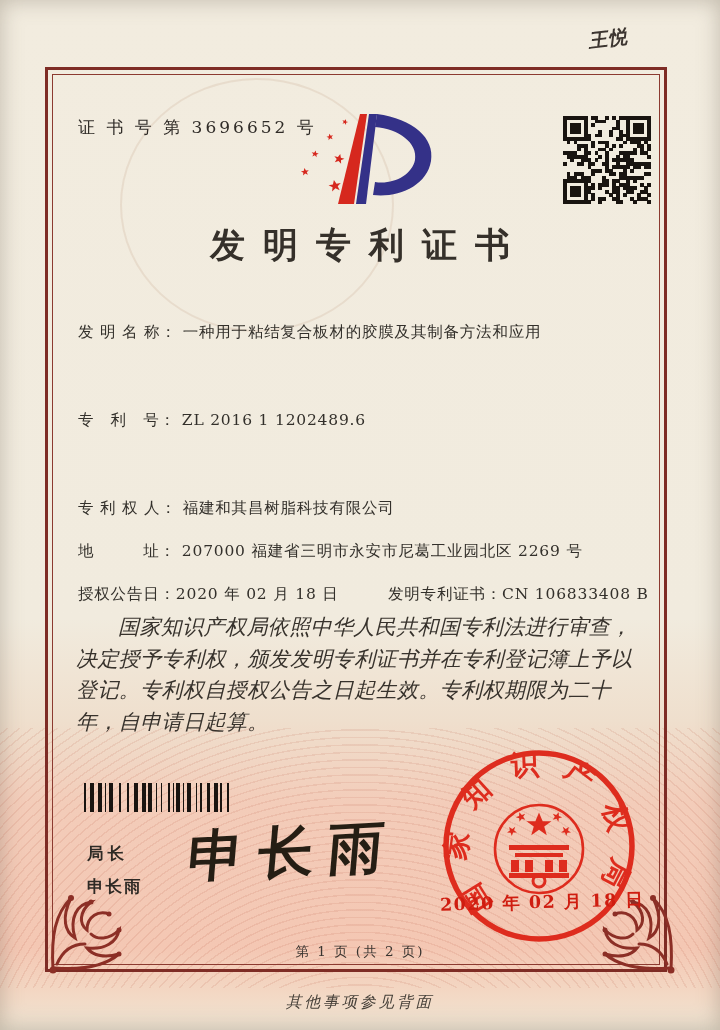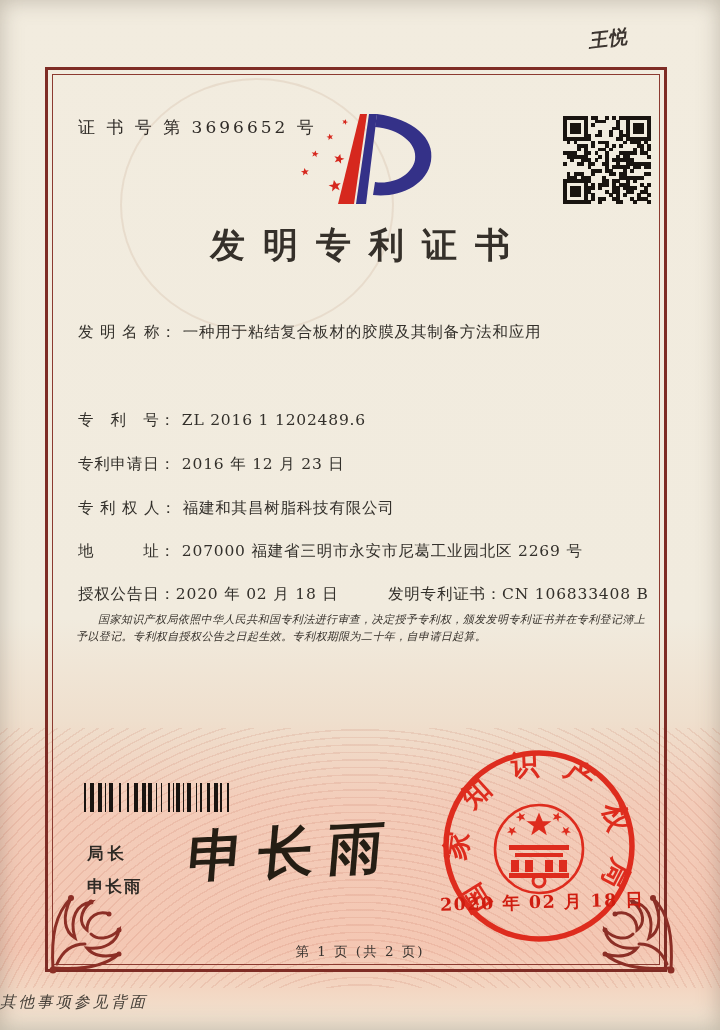--- a/index.html
+++ b/index.html
@@ -43,40 +43,40 @@
   .title{
     position:absolute;left:0;top:222px;width:720px;text-align:center;
     font-size:35px;font-weight:700;letter-spacing:18px;color:#35302a;text-indent:18px;
   }
   .field-row{position:absolute;left:78px;font-size:15.5px;letter-spacing:.8px;color:#33302b;font-weight:500;white-space:nowrap;}
   .field-row .lbl{margin-right:6px;}
   .grant-row{position:absolute;left:0;top:584px;width:720px;font-size:15.5px;letter-spacing:.8px;font-weight:500;}
   .grant-a{position:absolute;left:78px;white-space:nowrap;}
   .grant-b{position:absolute;left:388px;white-space:nowrap;}
   .para{
-    position:absolute;left:76px;width:570px;font-size:11px;line-height:1.5;
+    position:absolute;left:76px;width:570px;font-size:21px;line-height:1.5;
     text-indent:2em;color:#37322c;font-style:italic;letter-spacing:.4px;
   }
   .p1{top:612px;}
   .p2{top:672px;}
   .barcode{position:absolute;left:84px;top:783px;height:29px;display:flex;align-items:stretch;}
   .barcode .b{height:100%;}
   .bureau-title{position:absolute;left:87px;top:843px;font-size:16.5px;font-weight:700;letter-spacing:4px;color:#2e2a25;}
   .bureau-name{position:absolute;left:87px;top:876px;font-size:16.5px;font-weight:700;letter-spacing:2px;color:#2e2a25;}
   .autograph{
     position:absolute;left:188px;top:815px;font-size:56px;font-weight:700;color:#251e14;
     transform:rotate(-3deg) skewX(-8deg);letter-spacing:14px;white-space:nowrap;
   }
   .seal{position:absolute;left:436px;top:745px;opacity:.93;}
   .seal-date{
     position:absolute;left:440px;top:890px;font-size:17.5px;font-weight:700;color:#cf1d10;
     letter-spacing:1.5px;transform:rotate(-1.5deg);white-space:nowrap;
   }
   .page-no{position:absolute;left:0;top:943px;width:720px;text-align:center;font-size:13.5px;letter-spacing:2px;color:#3a3530;}
-  .back-note{position:absolute;left:0;top:992px;width:720px;font-size:15.5px;font-style:italic;letter-spacing:3px;color:#464039;}
+  .back-note{position:absolute;left:0;top:992px;width:720px;text-align:center;font-size:15.5px;font-style:italic;letter-spacing:3px;color:#464039;}
   .flourish{position:absolute;pointer-events:none;}
   .fl-bl{left:47px;top:866px;}
   .fl-br{left:565px;top:866px;transform:scaleX(-1);}
 </style>
 </head>
 <body>
 
 <div class="page">
 
   <div class="guilloche"></div>
@@ -448,21 +448,20 @@
       <div class="m" style="left: 52.8px; top: 84.48px; width: 3.82px; height: 3.82px;"></div>
       <div class="m" style="left: 56.32px; top: 84.48px; width: 3.82px; height: 3.82px;"></div>
       <div class="m" style="left: 70.4px; top: 84.48px; width: 3.82px; height: 3.82px;"></div>
       <div class="m" style="left: 84.48px; top: 84.48px; width: 3.82px; height: 3.82px;"></div>
     </div>
 
   <div class="title">发明专利证书</div>
 
   <div class="field-row" style="top:322px"><span class="lbl">发 明 名 称：</span><span>一种用于粘结复合板材的胶膜及其制备方法和应用</span></div>
   <div class="field-row" style="top:410px"><span class="lbl">专　利　号：</span><span>ZL 2016 1 1202489.6</span></div>
-  <div class="field-row" style="top:454px"><span class="lbl">专利申请日：</span><span>2016 年 12 月 23 日</span></div>
   <div class="field-row" style="top:498px"><span class="lbl">专 利 权 人：</span><span>福建和其昌树脂科技有限公司</span></div>
   <div class="field-row" style="top:541px"><span class="lbl">地　　　址：</span><span>207000 福建省三明市永安市尼葛工业园北区 2269 号</span></div>
 
   <div class="grant-row">
     <span class="grant-a"><span>授权公告日：</span><span>2020 年 02 月 18 日</span></span>
     <span class="grant-b"><span>发明专利证书：</span><span>CN 106833408 B</span></span>
   </div>
 
   <div class="para p1">国家知识产权局依照中华人民共和国专利法进行审查，决定授予专利权，颁发发明专利证书并在专利登记簿上予以登记。专利权自授权公告之日起生效。专利权期限为二十年，自申请日起算。</div>
 

